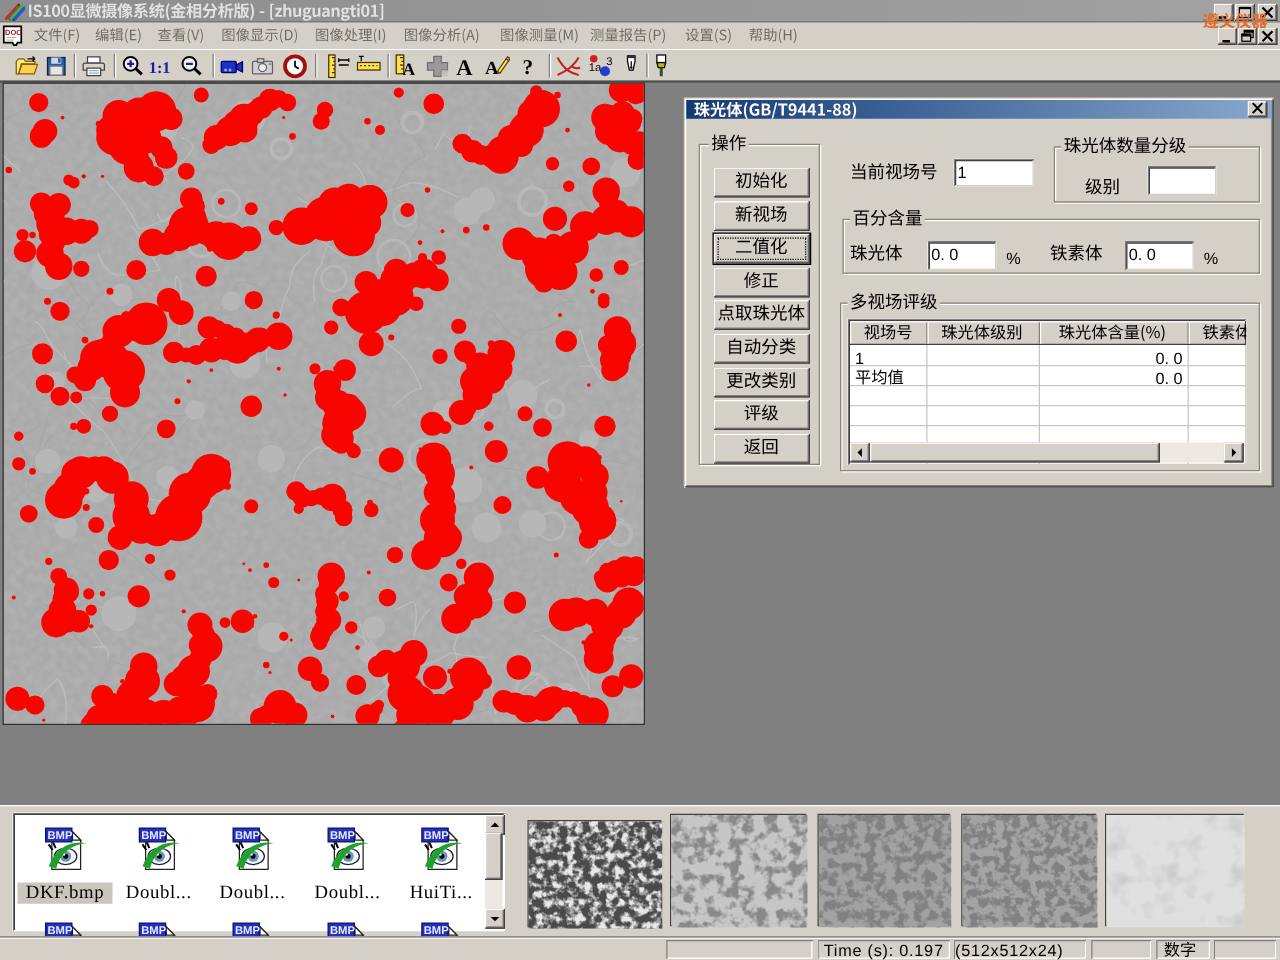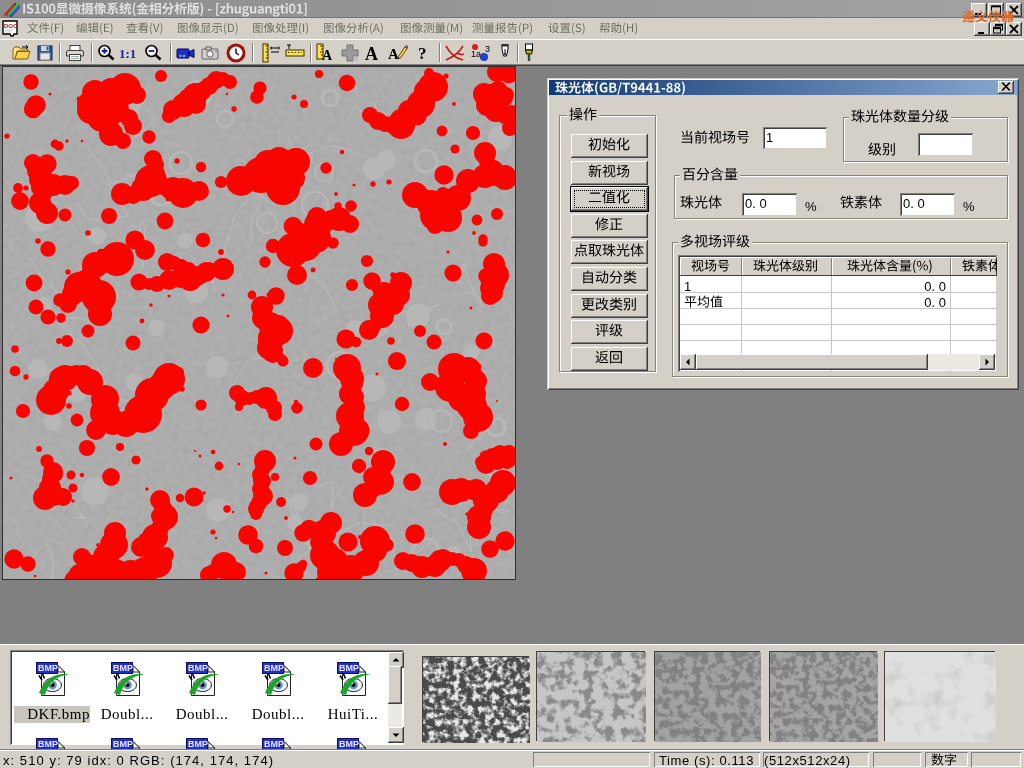--- a/index.html
+++ b/index.html
@@ -1174,21 +1174,21 @@
             <rect x="1.5" y="2.5" width="21" height="11" fill="#2030c0" stroke="#101060"></rect>
             <text x="3" y="11.4" font-family="Liberation Sans" font-size="9" font-weight="bold" fill="#e8e8ff">BMP</text>
             <path d="M7 20 L4 15.5 M9.5 18.5 L7.5 14" stroke="#000" stroke-width="1.6"></path>
             <ellipse cx="17.5" cy="25" rx="9" ry="6.6" fill="#f4f6ff" stroke="#223"></ellipse>
             <circle cx="17.5" cy="25" r="4.4" fill="#6e92b8"></circle>
             <circle cx="17.5" cy="25" r="2" fill="#000"></circle>
             <circle cx="16.2" cy="23.6" r="1" fill="#fff"></circle>
             <path d="M4 33 C9 19 21 12 34 14.5 C23 15.5 13 22 10 35 z" fill="#1da32a"></path>
           </svg>
         </div>
-        <div style="position:absolute;left:4px;top:56px;width:76px;text-align:right;font:15px 'Liberation Serif';letter-spacing:0.5px;background:#cac6be;">DKF.bmp</div>
+        <div style="position:absolute;left:4px;top:56px;width:76px;text-align:center;font:15px 'Liberation Serif';letter-spacing:0.5px;background:#cac6be;">DKF.bmp</div>
         <div style="position:absolute;left:25px;top:86px;width:34px;height:14px;overflow:hidden">
           <svg width="34" height="38" viewBox="0 0 34 38">
             <path d="M6.5 5.5 H23 L29.5 12 V35.5 H6.5 z" fill="#fff" stroke="#222"></path>
             <path d="M23 5.5 V12 H29.5 z" fill="#fff" stroke="#222"></path>
             <rect x="1.5" y="2.5" width="21" height="11" fill="#2030c0" stroke="#101060"></rect>
             <text x="3" y="11.4" font-family="Liberation Sans" font-size="9" font-weight="bold" fill="#e8e8ff">BMP</text>
             <path d="M7 20 L4 15.5 M9.5 18.5 L7.5 14" stroke="#000" stroke-width="1.6"></path>
             <ellipse cx="17.5" cy="25" rx="9" ry="6.6" fill="#f4f6ff" stroke="#223"></ellipse>
             <circle cx="17.5" cy="25" r="4.4" fill="#6e92b8"></circle>
             <circle cx="17.5" cy="25" r="2" fill="#000"></circle>
@@ -1381,24 +1381,23 @@
               <feTurbulence type="fractalNoise" baseFrequency="0.05" numOctaves="3" seed="23"></feTurbulence>
               <feColorMatrix type="matrix" values="0 0 0 0 0.55  0 0 0 0 0.55  0 0 0 0 0.55  2.6 0 0 0 -1.35"></feColorMatrix>
             </filter>
           </defs>
           <rect width="111" height="90" fill="#e0e0e0"></rect>
           <rect width="111" height="90" filter="url(#t5)"></rect>
         </svg>
       </div>
     </div>
     <div class="sbar">
-      <div style="position:absolute;left:3px;top:3px;font:13px 'Liberation Sans';letter-spacing:1.05px">x: 510 y: 79 idx: 0 RGB: (174, 174, 174)</div>
       <div class="scell" style="left:533px;width:117px"></div>
       <div class="scell" style="left:654px;width:106px">
-        <div style="position:absolute;left:5px;top:1px;font:13px 'Liberation Sans';letter-spacing:0.6px;white-space:nowrap">Time (s): 0.113</div>
+        <div style="position:absolute;left:5px;top:1px;font:13px 'Liberation Sans';letter-spacing:0.6px;white-space:nowrap">Time (s): 0.197</div>
       </div>
       <div class="scell" style="left:763px;width:106px">
         <div style="position:absolute;left:1px;top:1px;font:13px 'Liberation Sans';letter-spacing:0.6px;white-space:nowrap">(512x512x24)</div>
       </div>
       <div class="scell" style="left:873px;width:48px"></div>
       <div class="scell" style="left:925px;width:43px">
         <div style="position:absolute;left:6px;top:1px">
           <svg class="" width="26" height="16" viewBox="0 0 26 16" style="overflow:visible">
             <path fill="#000" d="M5.8 0.8C5.5 1.3 5.1 2 4.8 2.5L5.4 2.8C5.8 2.4 6.2 1.7 6.6 1.1ZM1.1 1.1C1.5 1.7 1.8 2.4 1.9 2.8L2.7 2.5C2.6 2.1 2.2 1.4 1.9 0.8ZM5.3 8.1C5 8.7 4.6 9.3 4.1 9.8C3.6 9.6 3.1 9.3 2.6 9.1C2.8 8.8 3 8.4 3.2 8.1ZM1.4 9.5C2.1 9.7 2.8 10 3.4 10.4C2.6 11 1.6 11.4 0.5 11.6C0.7 11.8 0.9 12.1 1 12.4C2.2 12.1 3.3 11.5 4.2 10.8C4.7 11 5.1 11.3 5.4 11.5L6 10.9C5.7 10.7 5.3 10.4 4.9 10.2C5.6 9.5 6.1 8.6 6.4 7.4L5.9 7.2L5.7 7.2H3.6L3.9 6.6L3 6.4C2.9 6.7 2.8 7 2.7 7.2H0.9V8.1H2.3C2 8.6 1.7 9.1 1.4 9.5ZM3.3 0.5V2.9H0.7V3.7H3C2.4 4.6 1.4 5.4 0.5 5.8C0.7 6 0.9 6.3 1 6.5C1.8 6.1 2.7 5.4 3.3 4.6V6.2H4.3V4.4C4.9 4.9 5.7 5.5 6 5.8L6.5 5.1C6.2 4.9 5.1 4.1 4.4 3.7H6.9V2.9H4.3V0.5ZM8.2 0.6C7.9 2.9 7.3 5.1 6.3 6.5C6.5 6.6 6.8 6.9 7 7.1C7.3 6.6 7.6 6 7.9 5.4C8.2 6.6 8.5 7.8 9 8.9C8.3 10.1 7.3 11 5.9 11.7C6 11.9 6.3 12.3 6.4 12.5C7.7 11.8 8.7 10.9 9.5 9.8C10.2 10.9 11 11.8 12 12.4C12.1 12.1 12.4 11.8 12.6 11.6C11.5 11 10.7 10.1 10 8.9C10.7 7.5 11.2 5.9 11.4 4H12.3V3H8.6C8.8 2.3 9 1.5 9.1 0.8ZM10.5 4C10.3 5.4 10 6.7 9.5 7.9C9 6.7 8.7 5.4 8.4 4Z M19 6.7V7.5H13.9V8.5H19V11.3C19 11.4 18.9 11.5 18.7 11.5C18.4 11.5 17.6 11.5 16.7 11.5C16.9 11.8 17.1 12.2 17.1 12.5C18.3 12.5 18.9 12.5 19.4 12.3C19.9 12.1 20 11.9 20 11.3V8.5H25.1V7.5H20V7.1C21.2 6.4 22.3 5.6 23.1 4.7L22.5 4.2L22.2 4.3H16V5.2H21.3C20.6 5.8 19.7 6.3 19 6.7ZM18.5 0.7C18.8 1.1 19 1.5 19.2 1.9H14V4.6H15V2.8H24V4.6H25V1.9H20.3C20.1 1.4 19.8 0.9 19.5 0.4Z"></path>
           </svg>

